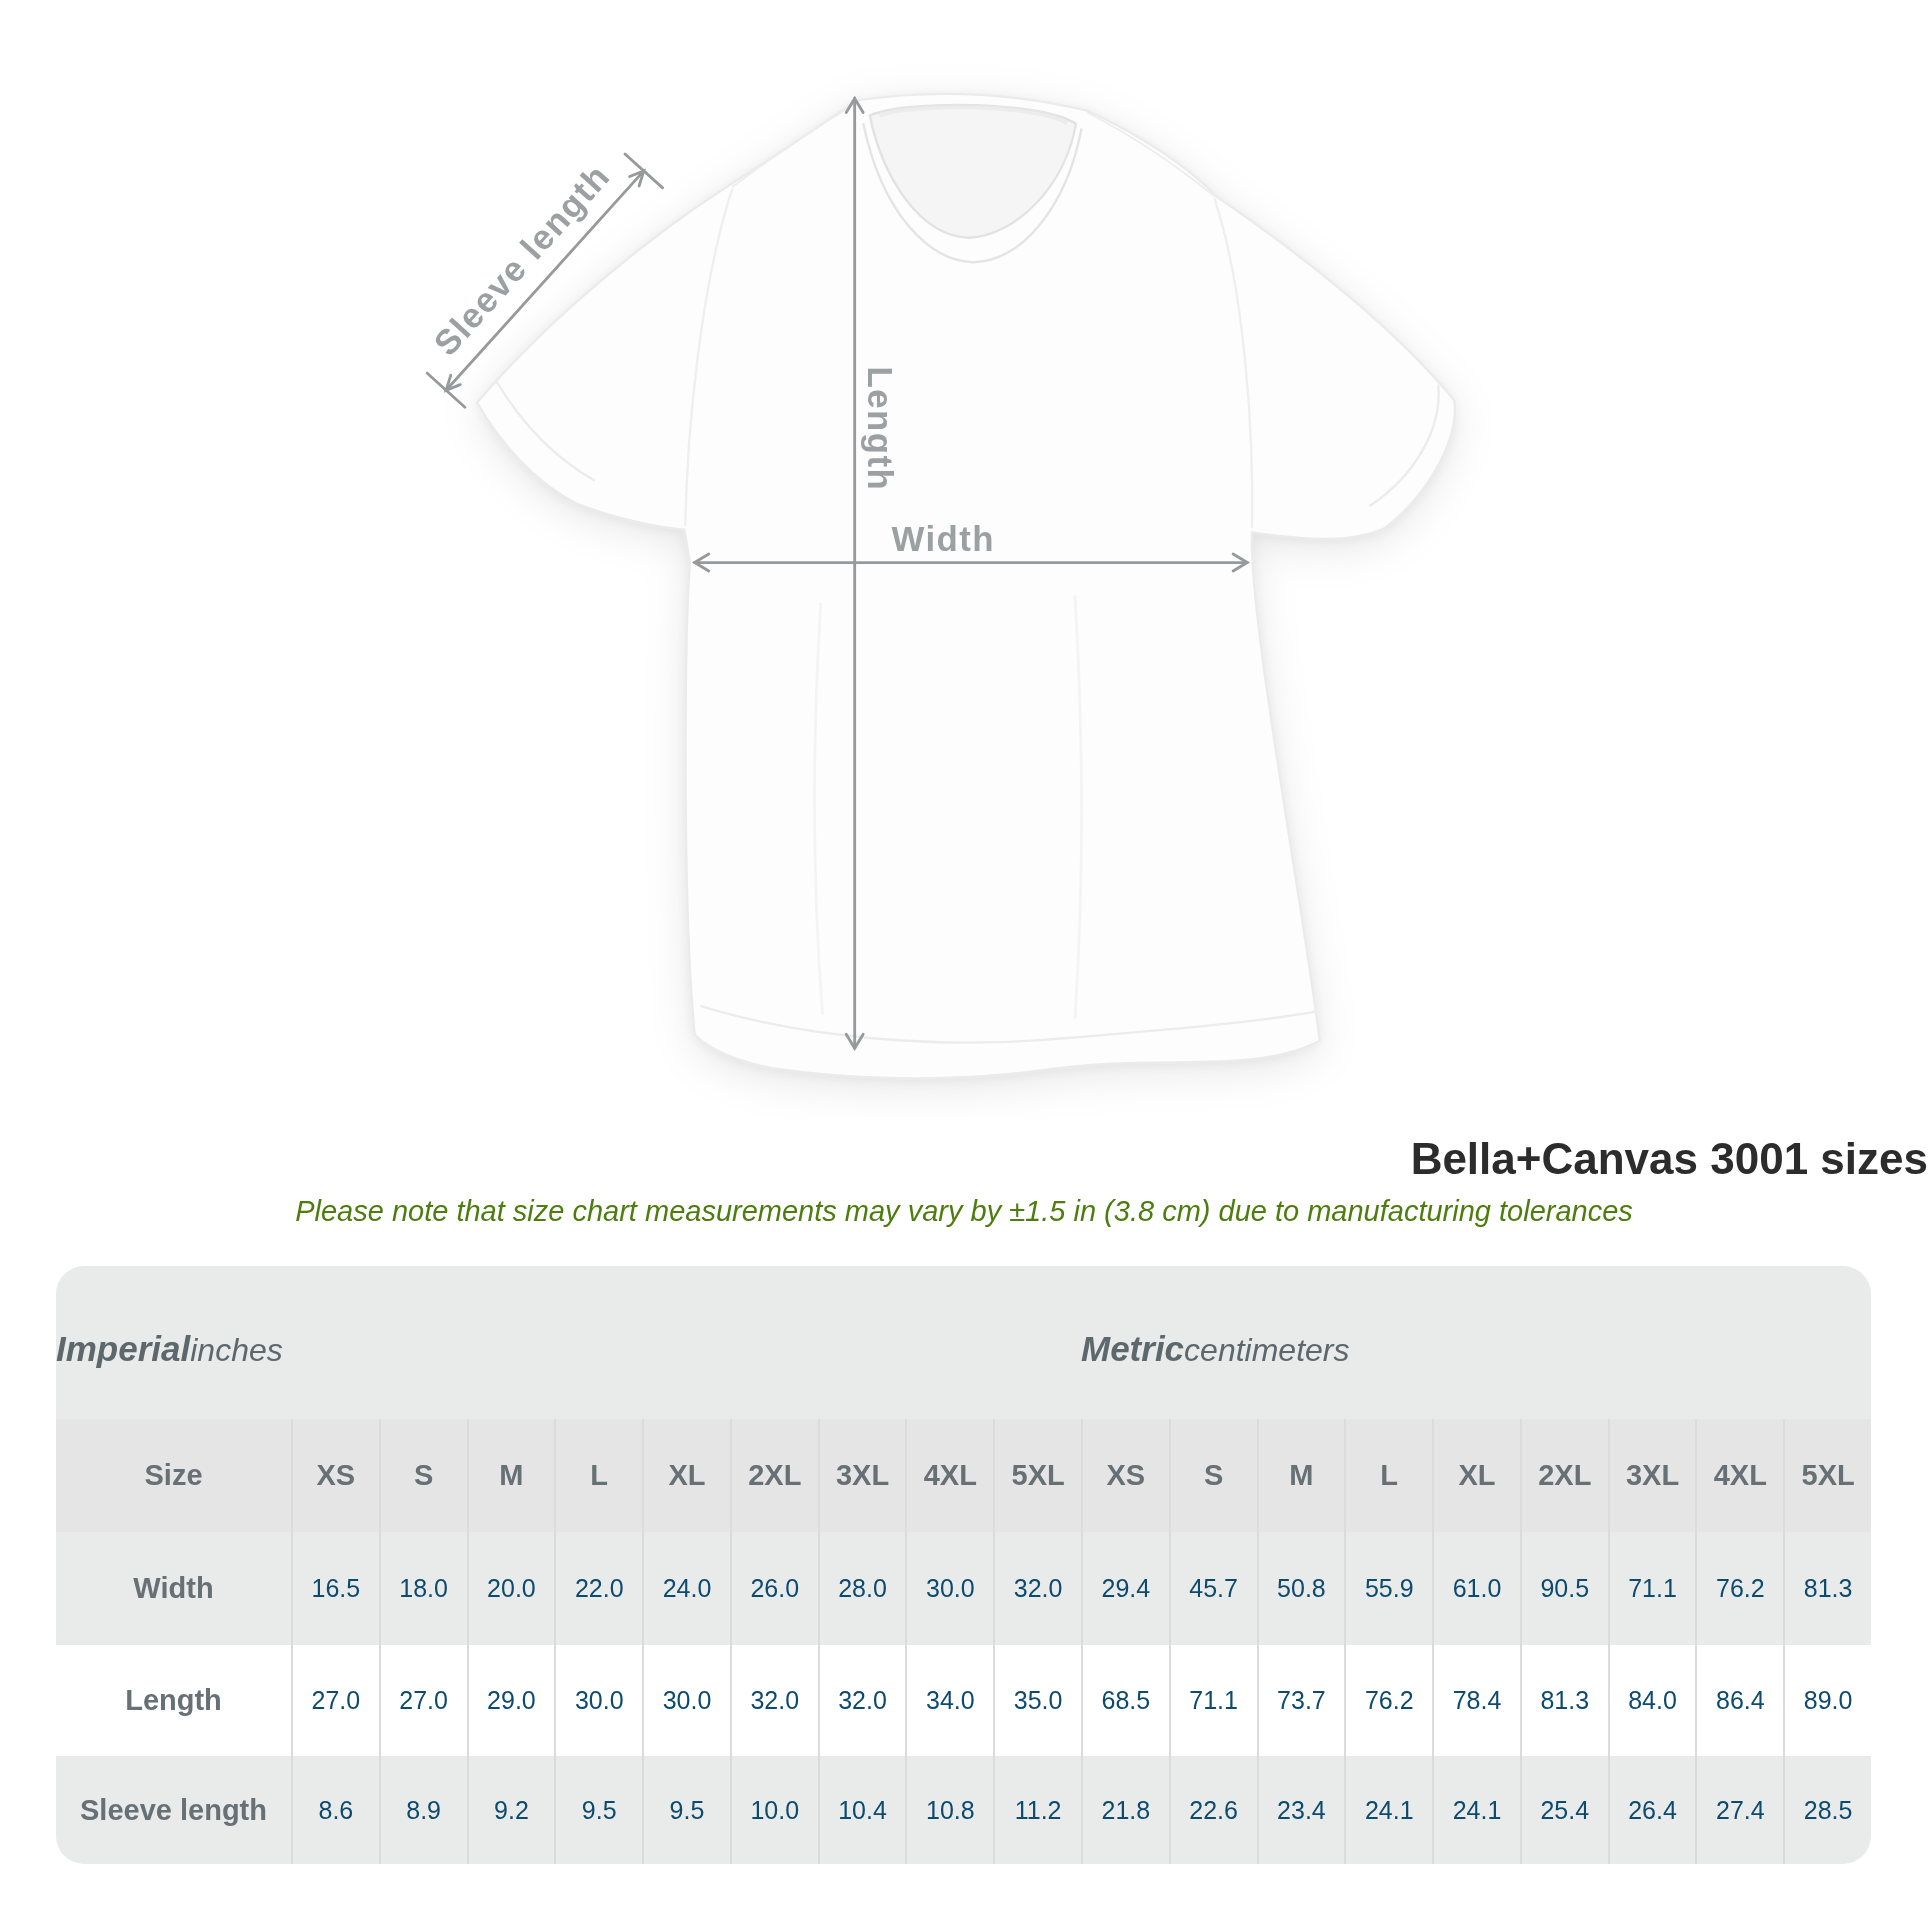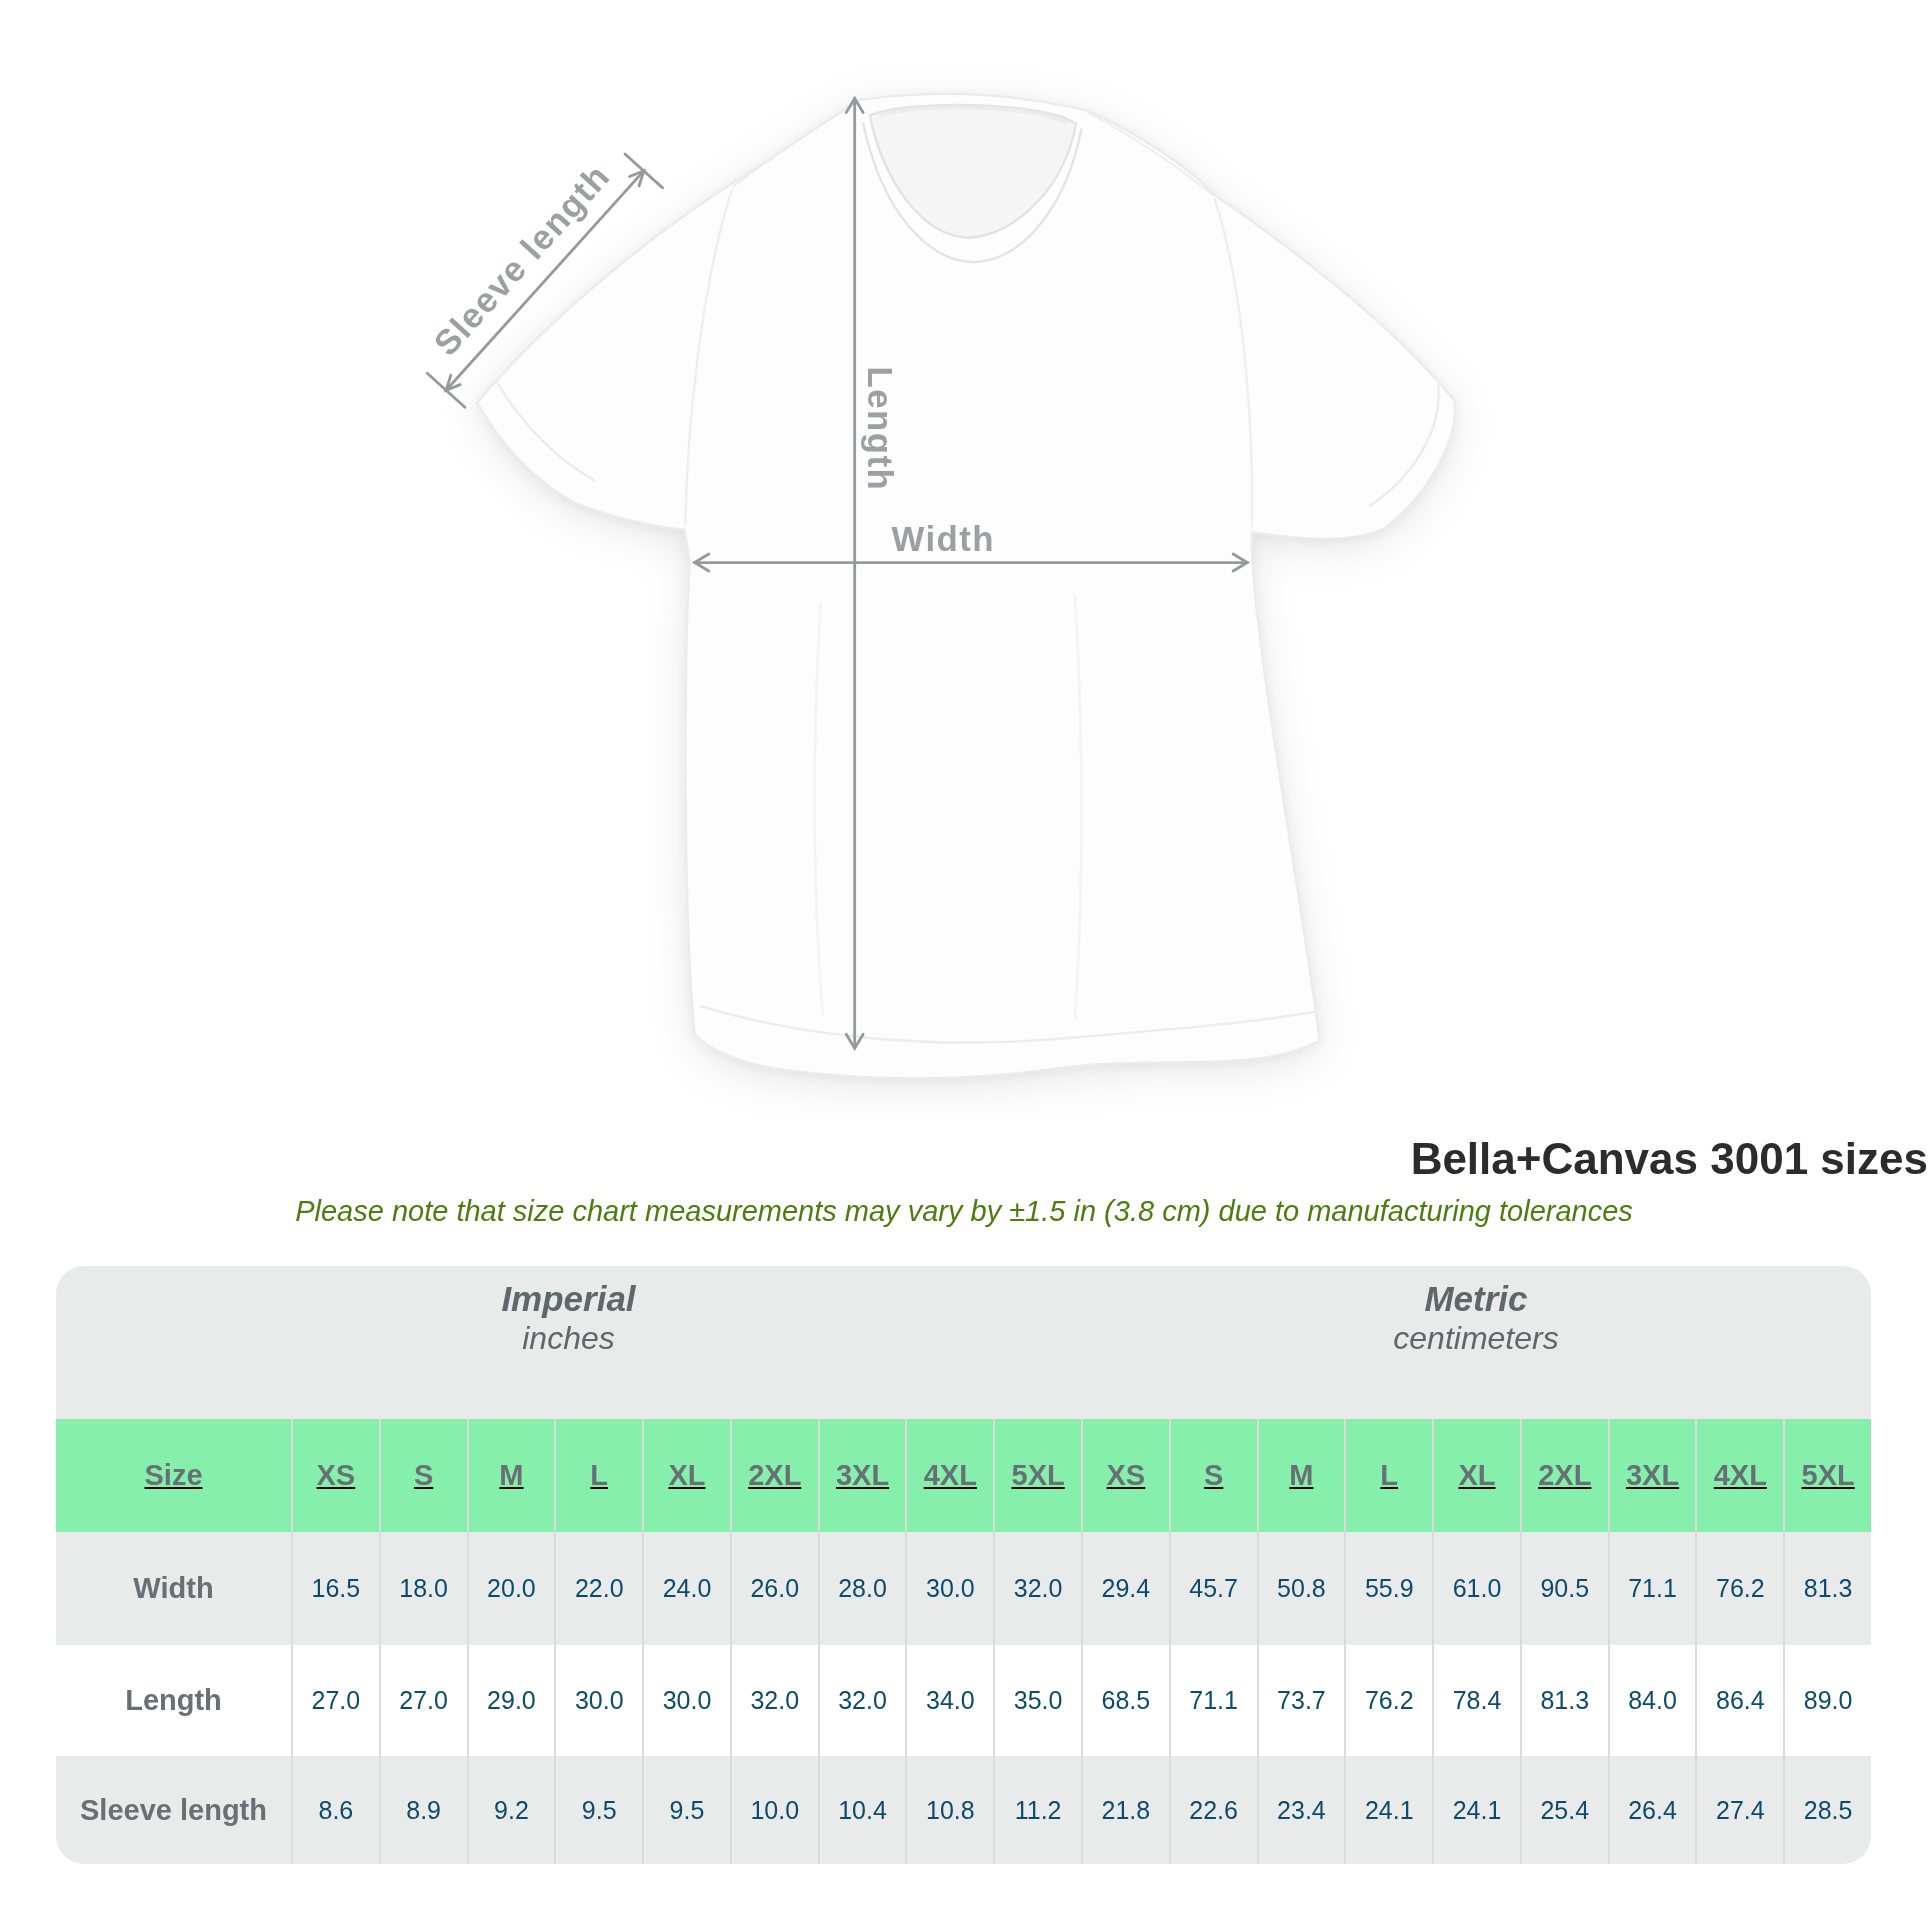--- a/index.html
+++ b/index.html
@@ -27,24 +27,24 @@
     font-size:29px;line-height:38px;font-style:italic;color:#4d7c0f;
   }
   
   .size-table{
     position:absolute;left:56px;top:1266px;
     width:1815px;height:598px;
     border-radius:28px;overflow:hidden;
   }
   .trow{display:grid;grid-template-columns:235px repeat(18,1fr);}
   .grow{display:grid;grid-template-columns:1025px 1fr;height:153px;background:#e9eaea;}
-  .gcell{display:flex;flex-direction:column;align-items:center;padding-top:12px;}
+  .gcell{display:flex;flex-direction:row;align-items:center;padding-top:12px;}
   .gtitle{font-size:35px;line-height:41px;font-weight:bold;font-style:italic;color:#5d686c;}
   .gunit{font-size:32px;line-height:34px;font-style:italic;color:#5d686c;margin-top:2px;}
-  .r-size{height:113px;background:#86efac;text-decoration:underline;}
+  .r-size{height:113px;background:#e5e5e5;}
   .r-width{height:113px;background:#e9eaea;}
   .r-length{height:111px;background:#ffffff;}
   .r-sleeve{height:108px;background:#e9eaea;}
   .cell{display:flex;align-items:center;justify-content:center;}
   .trow > .cell + .cell{border-left:2.8px solid #dadbdc;}
   .hdr{font-size:29px;font-weight:bold;color:#677175;}
   .val{font-size:25px;color:#0c4a6e;}
 </style>
 </head>
 <body>

